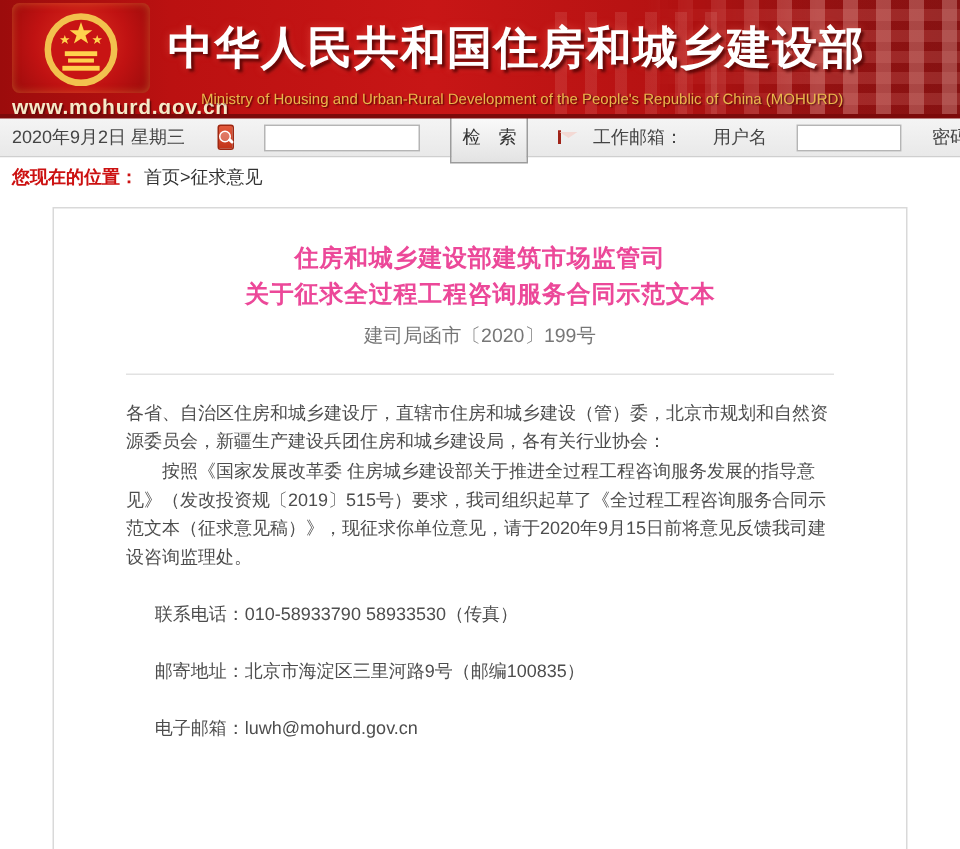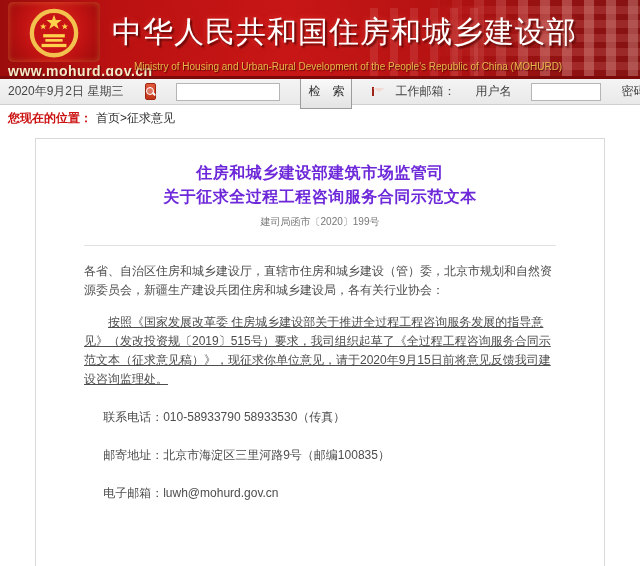--- a/index.html
+++ b/index.html
@@ -19,21 +19,21 @@
   .banner .building2 { position:absolute; right:150px; top:8px; width:120px; height:100%; opacity:.18;
     background:repeating-linear-gradient(90deg, rgba(255,220,210,.6) 0 8px, transparent 8px 20px); }
   .emblem-wrap { position:absolute; left:8px; top:2px; width:96px; height:74px; }
   .emblem-badge { width:92px; height:60px; border-radius:5px;
     background:radial-gradient(circle at 50% 45%, #e03020 0%, #c01212 55%, #990b0b 100%);
     display:flex; align-items:center; justify-content:center;
     box-shadow:0 0 6px rgba(255,200,80,.35) inset; }
   .site-url { margin-top:1px; font-size:14px; font-weight:bold; color:#f5e9c8;
     letter-spacing:.5px; text-shadow:1px 1px 1px #5d0505; }
   .banner-text { position:absolute; left:112px; top:12px; width:470px; }
-  .site-title { font-size:30px; font-weight:normal; color:#ffffff; letter-spacing:1px;
+  .site-title { font-size:30px; font-weight:bold; color:#ffffff; letter-spacing:1px;
     text-shadow:2px 2px 2px rgba(80,0,0,.85), 0 0 6px rgba(255,120,100,.4); white-space:nowrap; }
   .site-subtitle { margin-top:8px; margin-left:22px; font-size:10px; color:#e8b64b;
     text-shadow:1px 1px 1px rgba(70,0,0,.8); white-space:nowrap; }
 
   
   .toolbar { height:26px; background:linear-gradient(#f4f4f4,#e9e9e9);
     border-bottom:1px solid #cfcfcf; display:flex; align-items:center;
     padding:0 8px; font-size:12px; color:#444; gap:20px; white-space:nowrap; }
   .tb-date { margin-right:2px; }
   .icon-btn-search { width:18px; height:17px; background:linear-gradient(#e2593c,#c23318);
@@ -59,27 +59,27 @@
 
   
   .crumbbar { height:27px; display:flex; align-items:center; padding:0 8px;
     font-size:12px; background:#fff; }
   .crumb-label { color:#cc1111; font-weight:bold; }
   .crumb-path { color:#333; margin-left:4px; cursor:pointer; }
 
   
   .docbox { width:570px; margin:6px auto 0; background:#fff; border:1px solid #d9d9d9;
     height:430px; padding:22px 0 0; }
-  .doc-title { text-align:center; font-size:16px; font-weight:bold; color:#6d28d9;
+  .doc-title { text-align:center; font-size:16px; font-weight:bold; color:#ec4899;
     line-height:24px; letter-spacing:.5px; }
-  .doc-number { text-align:center; font-size:10px; color:#777; margin-top:6px; }
+  .doc-number { text-align:center; font-size:13px; color:#777; margin-top:6px; }
   .doc-divider { border:none; border-top:1px solid #e2e2e2; margin:16px 48px 0; }
   .doc-body { padding:0 48px; font-size:12px; color:#4d4d4d; line-height:19px; }
   .salutation { margin-top:16px; }
-  .para { margin-top:13px; text-indent:2em;text-decoration:underline; }
+  .para { margin-top:1px; text-indent:2em; }
   .contact-line { margin-top:19px; margin-left:1.6em; }
 </style>
 </head>
 <body>
 
 <div class="banner">
   <div class="building"></div>
   <div class="building2"></div>
   <div class="emblem-wrap">
     <div class="emblem-badge">

